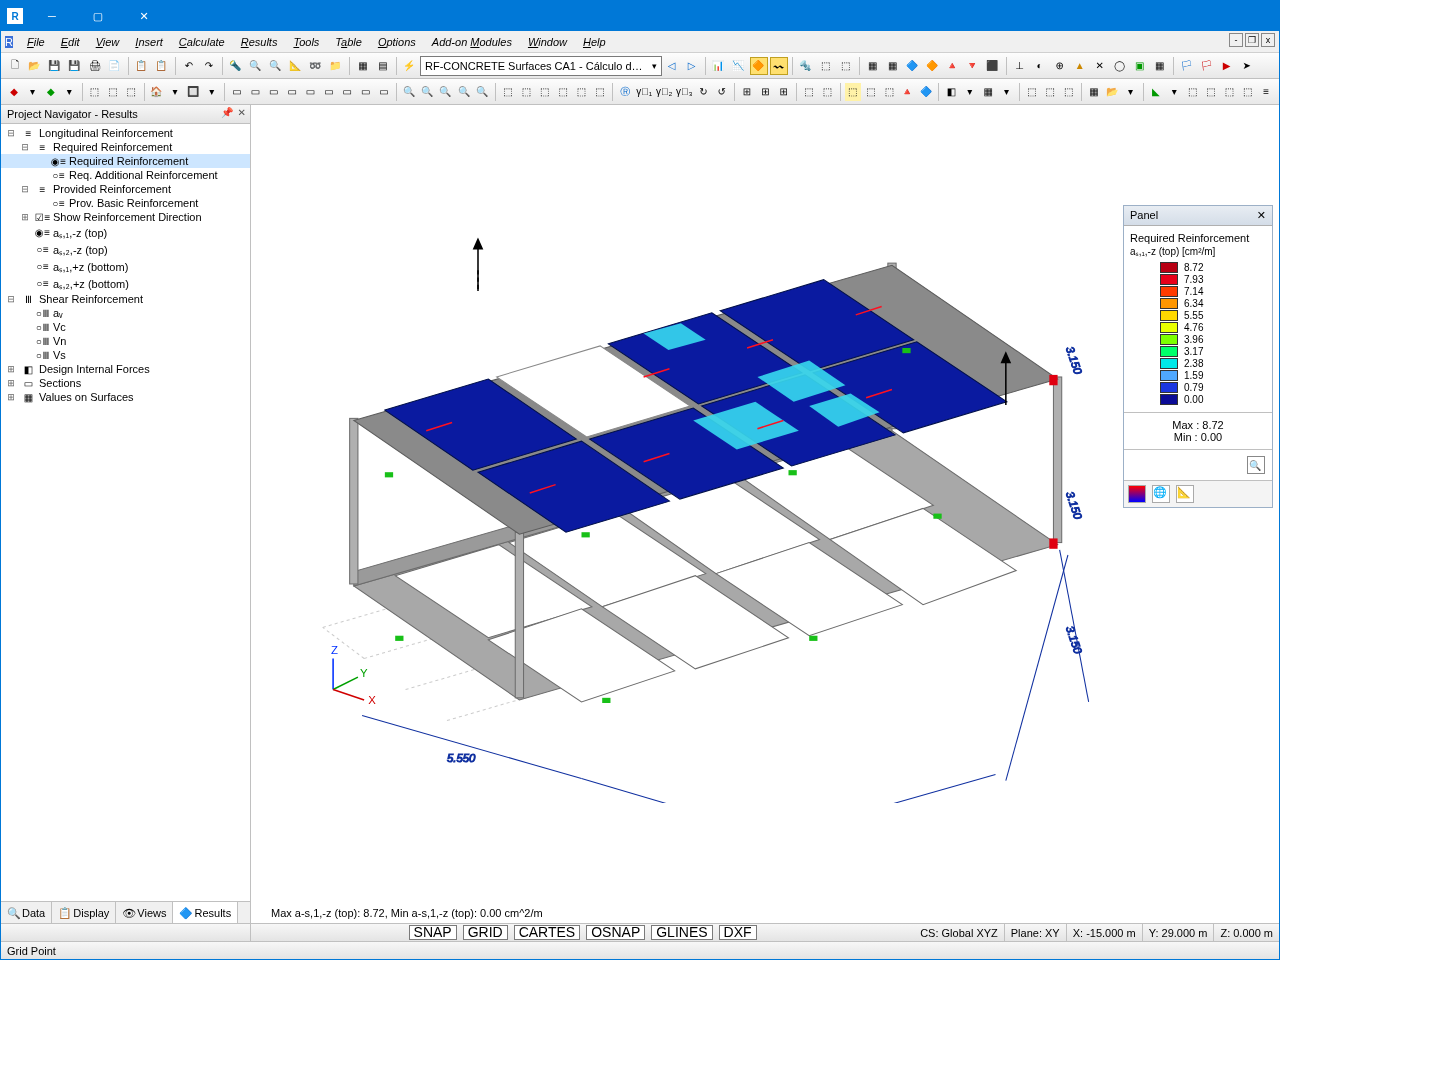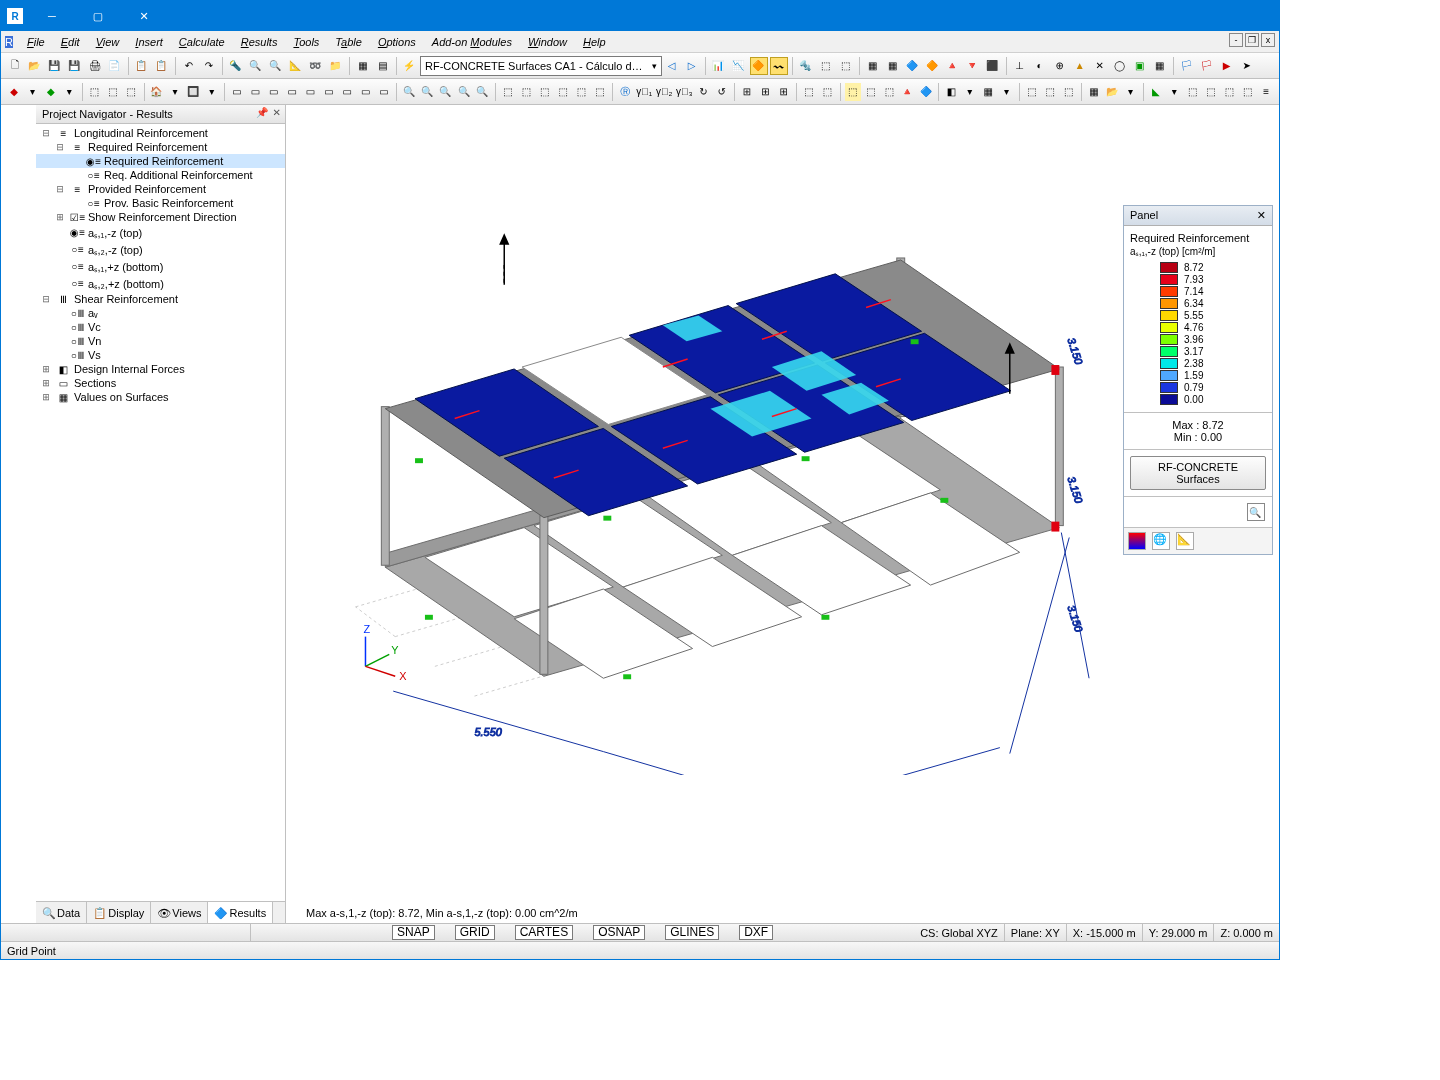--- a/index.html
+++ b/index.html
@@ -18,21 +18,21 @@
   .mdi-btns span{ width:14px; height:14px; border:1px solid #888; font-size:9px; text-align:center; line-height:12px;}
 
   .toolbar { height: 26px; background: linear-gradient(#fdfdfd,#e8e8e8); border-bottom: 1px solid #c0c0c0; display: flex; align-items: center; padding: 0 4px; overflow:hidden;}
   .tbtn { width: 18px; height: 18px; margin: 0 1px; border: 1px solid transparent; display:inline-flex; align-items:center; justify-content:center; font-size:10px;}
   .tsep { width: 1px; height: 18px; background: #c0c0c0; margin: 0 3px; }
   .combo { height:20px; border:1px solid #7a7a7a; background:#fff; font-size:11px; padding:0 18px 0 4px; position:relative; min-width:180px; line-height:18px;}
   .combo::after{ content:"▾"; position:absolute; right:4px; top:0; font-size:9px;}
 
   .content { display: flex; height: calc(100% - 30px - 22px - 26px - 26px - 18px - 18px); }
   
-  .navigator { width: 250px; border-right: 1px solid #c0c0c0; background:#fff; display:flex; flex-direction:column;margin-left:35px;}
+  .navigator { width: 250px; border-right: 1px solid #c0c0c0; background:#fff; display:flex; flex-direction:column;}
   .nav-header{ background:linear-gradient(#f7f7f7,#e4e4e4); border-bottom:1px solid #c0c0c0; padding:3px 6px; display:flex; align-items:center; position:relative;}
   .nav-header .pinx{ position:absolute; right:4px; top:2px; display:flex; gap:4px; font-size:10px; color:#555;}
   .tree{ flex:1; overflow:auto; padding:2px 0;}
   .node{ display:flex; align-items:center; padding:1px 0 1px 4px; white-space:nowrap;}
   .node .exp{ width:12px; text-align:center; color:#666; font-size:9px;}
   .node .ico{ width:22px; text-align:center; font-size:10px; letter-spacing:-1px;}
   .node.selected{ background:#cde6ff;}
   .indent1{ padding-left:18px;} .indent2{ padding-left:34px;}
   .nav-tabs{ height:22px; border-top:1px solid #c0c0c0; display:flex; background:#f0f0f0;}
   .ntab{ flex:0 0 auto; padding:3px 6px; border-right:1px solid #c0c0c0; display:flex; align-items:center; gap:3px; font-size:11px;}
@@ -51,21 +51,21 @@
   .legend-sw{ width:18px; height:11px; border:1px solid #333; margin-left:30px;}
   .legend-val{ margin-left:6px; font-size:10px;}
   .panel-sec{ border-top:1px solid #c0c0c0; padding:6px; background:#fff; text-align:center;}
   .pbtn{ display:block; width:100%; padding:4px; border:1px solid #8a8a8a; background:linear-gradient(#fdfdfd,#e4e4e4); text-align:center; border-radius:2px;}
   .panel-icons{ border-top:1px solid #c0c0c0; padding:4px; background:#f4f4f4; display:flex; gap:6px;}
   .pico{ width:18px; height:18px; border:1px solid #aaa; background:#fff;}
 
   .statusbar{ height:18px; background:linear-gradient(#f7f7f7,#e4e4e4); border-top:1px solid #c0c0c0; display:flex; align-items:center; font-size:11px;}
   .status-cell{ padding:0 6px; border-right:1px solid #c0c0c0; height:100%; display:flex; align-items:center;}
   .snap-group{ margin-left:auto; display:flex;}
-  .snapbtn{ border:1px solid #7a7a7a; padding:0 4px; margin:0 10px; height:15px; line-height:13px; background:#fff; font-size:12px;}
+  .snapbtn{ border:1px solid #7a7a7a; padding:0 4px; margin:0 3px; height:15px; line-height:13px; background:#fff; font-size:14px;}
 </style>
 </head>
 <body>
 
 <div class="titlebar">
   <div class="app-icon">R</div>
   <div class="winbtns">
     <div class="winbtn">─</div>
     <div class="winbtn">▢</div>
     <div class="winbtn close">✕</div>
@@ -551,23 +551,20 @@
             <div class="legend-row">
               <span class="legend-sw" style="background:#0b0b96"></span>
               <span class="legend-val">0.00</span>
             </div>
           </div>
       </div>
       <div class="panel-sec">
         <div>Max :  8.72</div>
         <div>Min  :  0.00</div>
       </div>
-      <div class="panel-sec">
-        <div class="pbtn">RF-CONCRETE Surfaces</div>
-      </div>
       <div class="panel-sec" style="text-align:right">
         <span class="tbtn" style="border:1px solid #888">🔍</span>
       </div>
       <div class="panel-icons">
         <span class="pico" style="background:linear-gradient(#f00,#00f)"></span>
         <span class="pico">🌐</span>
         <span class="pico">📐</span>
       </div>
     </div>
   </div>

